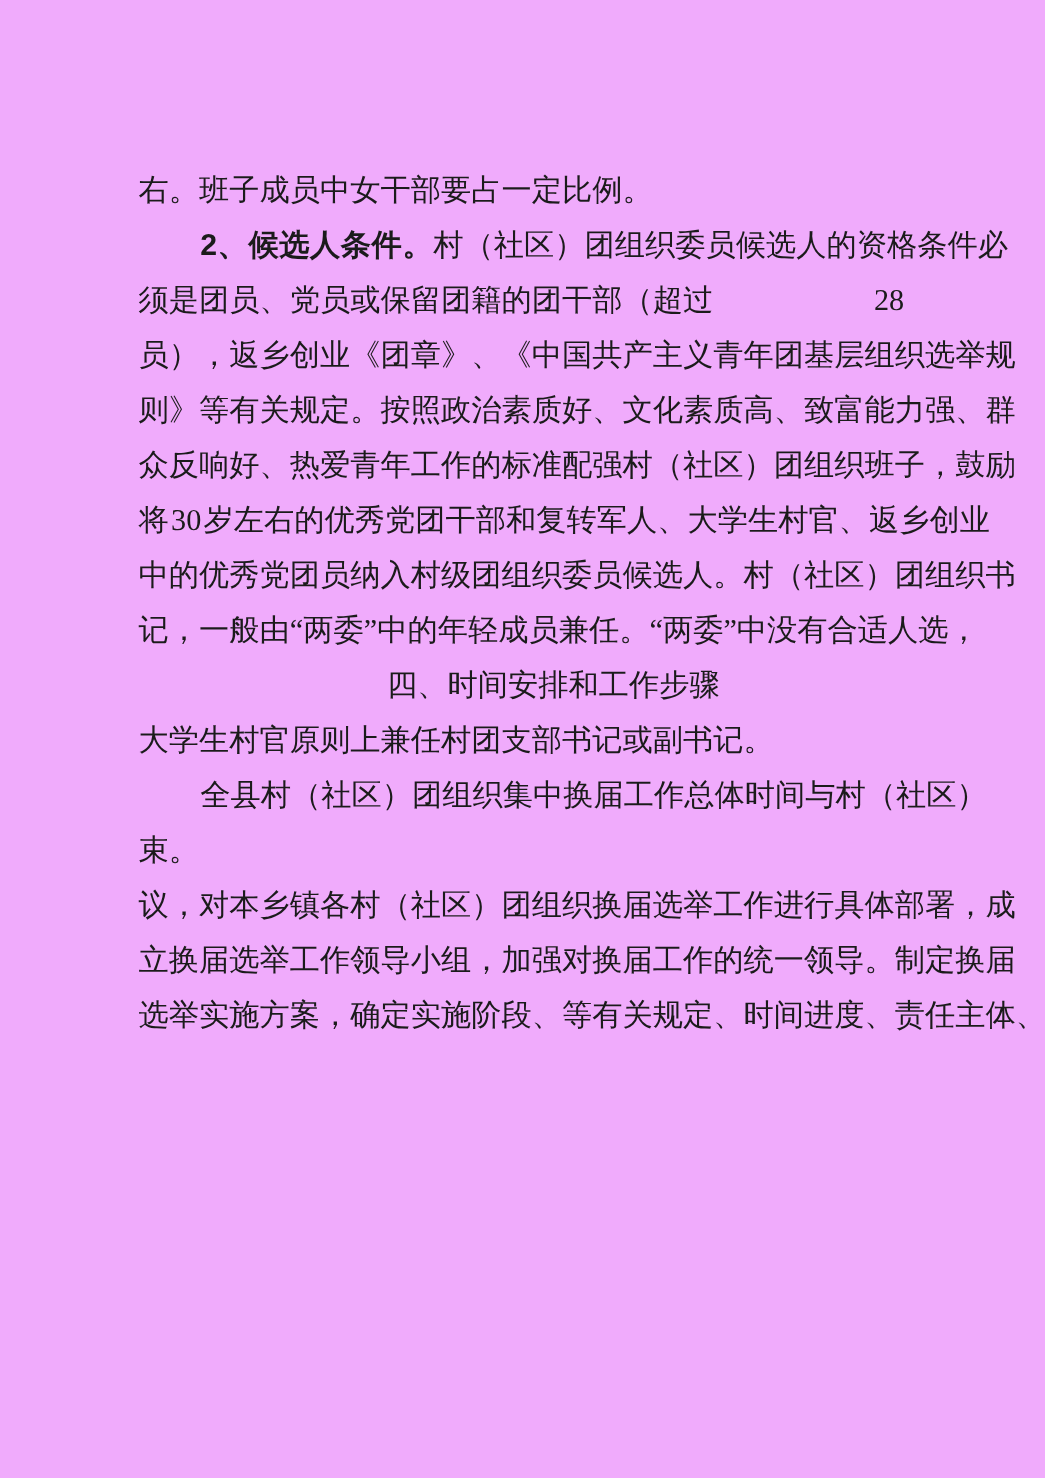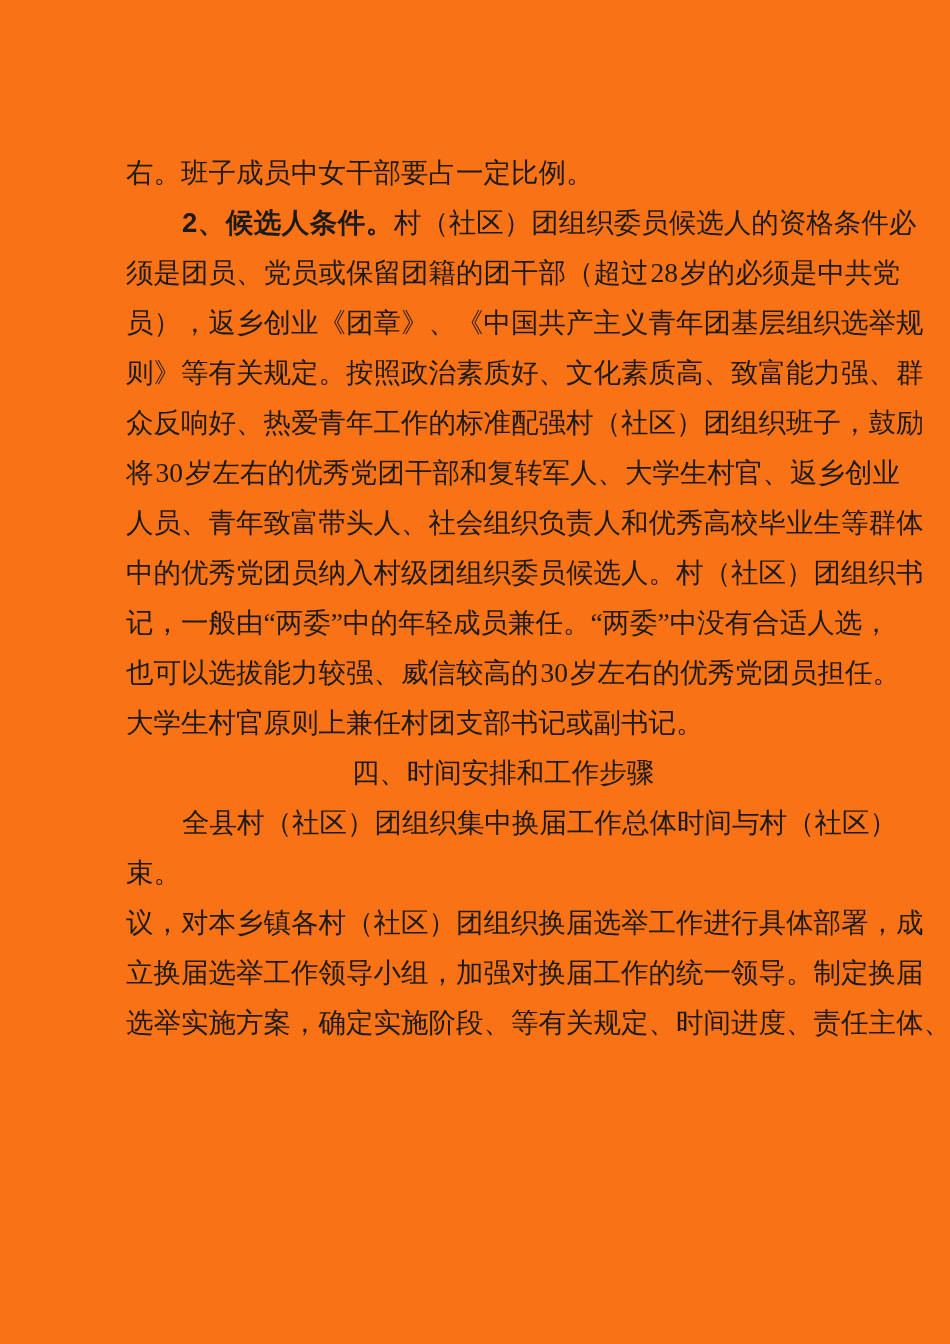--- a/index.html
+++ b/index.html
@@ -4,21 +4,21 @@
 <style>
   html, body {
     margin: 0;
     padding: 0;
     background: #ffffff;
   }
   .page {
     position: relative;
     width: 950px;
     height: 1344px;
-    background: #f97316;
+    background: #f0abfc;
     overflow: hidden;
     font-family: "Liberation Serif", "DejaVu Serif", serif;
   }
   .doc-body {
     position: absolute;
     left: 126px;
     top: 148px;
     width: 698px;
   }
   
@@ -63,63 +63,56 @@
       <span>右。班子成员中女干部要占一定比例。</span>
     </div>
 
     <div class="line indent">
       <span class="bold">2、</span><span class="bold">候选人条件。</span><span>村（社区）团组织委员候选人的资格条件必</span>
     </div>
 
     <div class="line just">
       <span>须是团员、党员或保留团籍的团干部（超过</span>
         <span class="latin">28</span>
-        <span>岁的必须是中共党</span>
     </div>
 
     <div class="line">
       <span>员），返乡创业《团章》、《中国共产主义青年团基层组织选举规</span>
     </div>
 
     <div class="line">
       <span>则》等有关规定。按照政治素质好、文化素质高、致富能力强、群</span>
     </div>
 
     <div class="line">
       <span>众反响好、热爱青年工作的标准配强村（社区）团组织班子，鼓励</span>
     </div>
 
     <div class="line just">
       <span>将</span>
         <span class="latin">30</span>
         <span>岁左右的优秀党团干部和复转军人、大学生村官、返乡创业</span>
     </div>
 
-    <div class="line">
-      <span>人员、青年致富带头人、社会组织负责人和优秀高校毕业生等群体</span>
-    </div>
 
     <div class="line">
       <span>中的优秀党团员纳入村级团组织委员候选人。村（社区）团组织书</span>
     </div>
 
     <div class="line">
       <span>记，一般由“两委”中的年轻成员兼任。“两委”中没有合适人选，</span>
     </div>
 
-    <div class="line">
-      <span>也可以选拔能力较强、威信较高的</span><span class="latin">30</span><span>岁左右的优秀党团员担任。</span>
+
+    <div class="line indent">
+      <span>四、时间安排和工作步骤</span>
     </div>
 
     <div class="line">
       <span>大学生村官原则上兼任村团支部书记或副书记。</span>
-    </div>
-
-    <div class="line indent">
-      <span>四、时间安排和工作步骤</span>
     </div>
 
     <div class="line indent">
       <span>全县村（社区）团组织集中换届工作总体时间与村（社区）</span>
     </div>
 
 
     <div class="line">
       <span>束。</span>
     </div>

